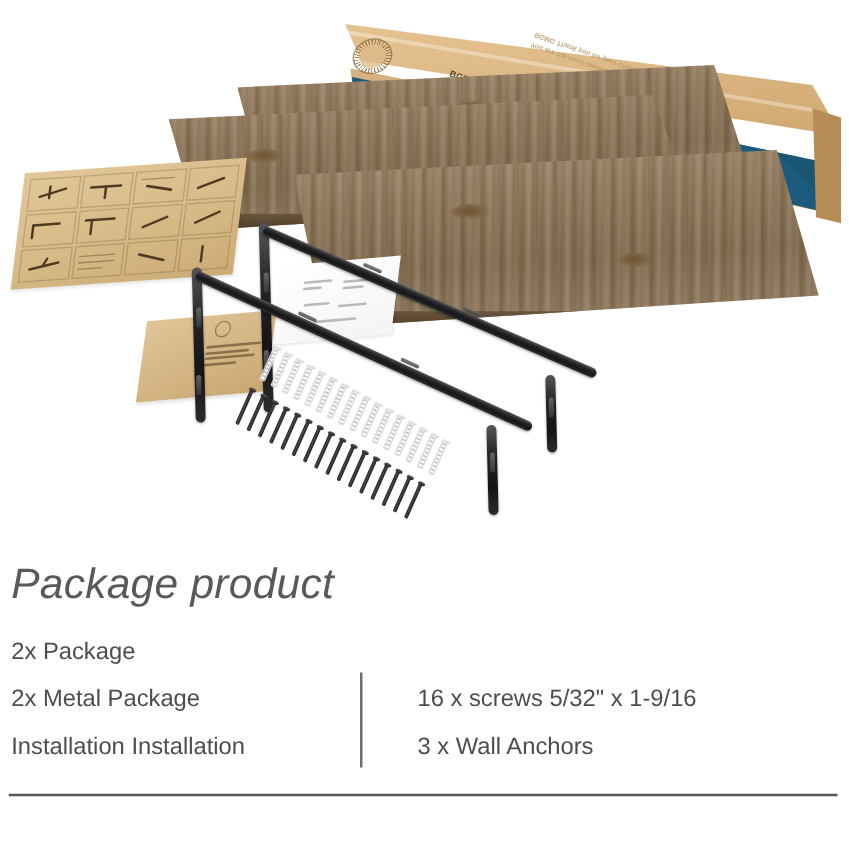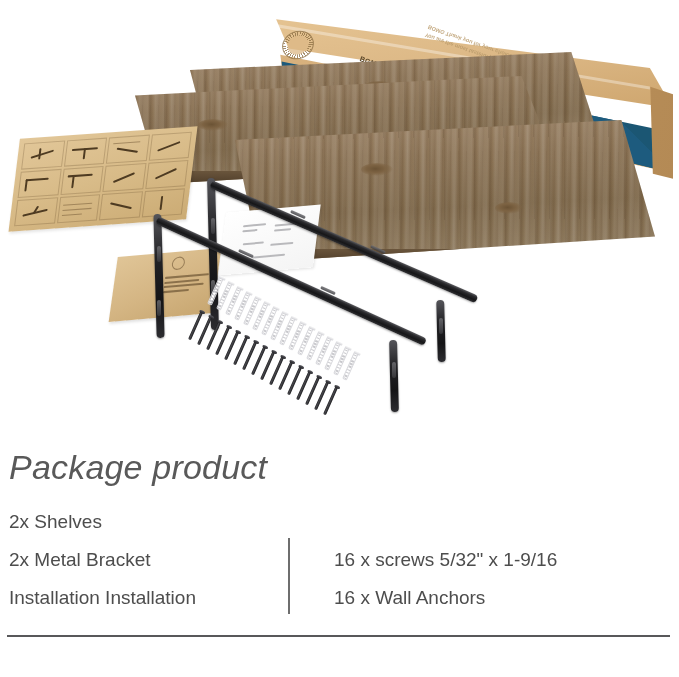--- a/index.html
+++ b/index.html
@@ -370,30 +370,30 @@
     </div>
 
   </div>
 
   <div id="content">
 
     <div id="pkg-title">Package product</div>
 
     <div class="contents-grid">
       <div class="crow">
-        <span class="cleft">2x Shelves</span>
+        <span class="cleft">2x Package</span>
         <span class="cright"></span>
       </div>
       <div class="crow">
-        <span class="cleft">2x Metal Bracket</span>
+        <span class="cleft">2x Metal Package</span>
         <span class="cright">16 x screws 5/32" x 1-9/16</span>
       </div>
       <div class="crow">
         <span class="cleft">Installation Installation</span>
-        <span class="cright">16 x Wall Anchors</span>
+        <span class="cright">3 x Wall Anchors</span>
       </div>
     </div>
 
     <div id="vdivider"></div>
     <div id="hrule"></div>
 
   </div>
 </div>
 
 </body></html>

